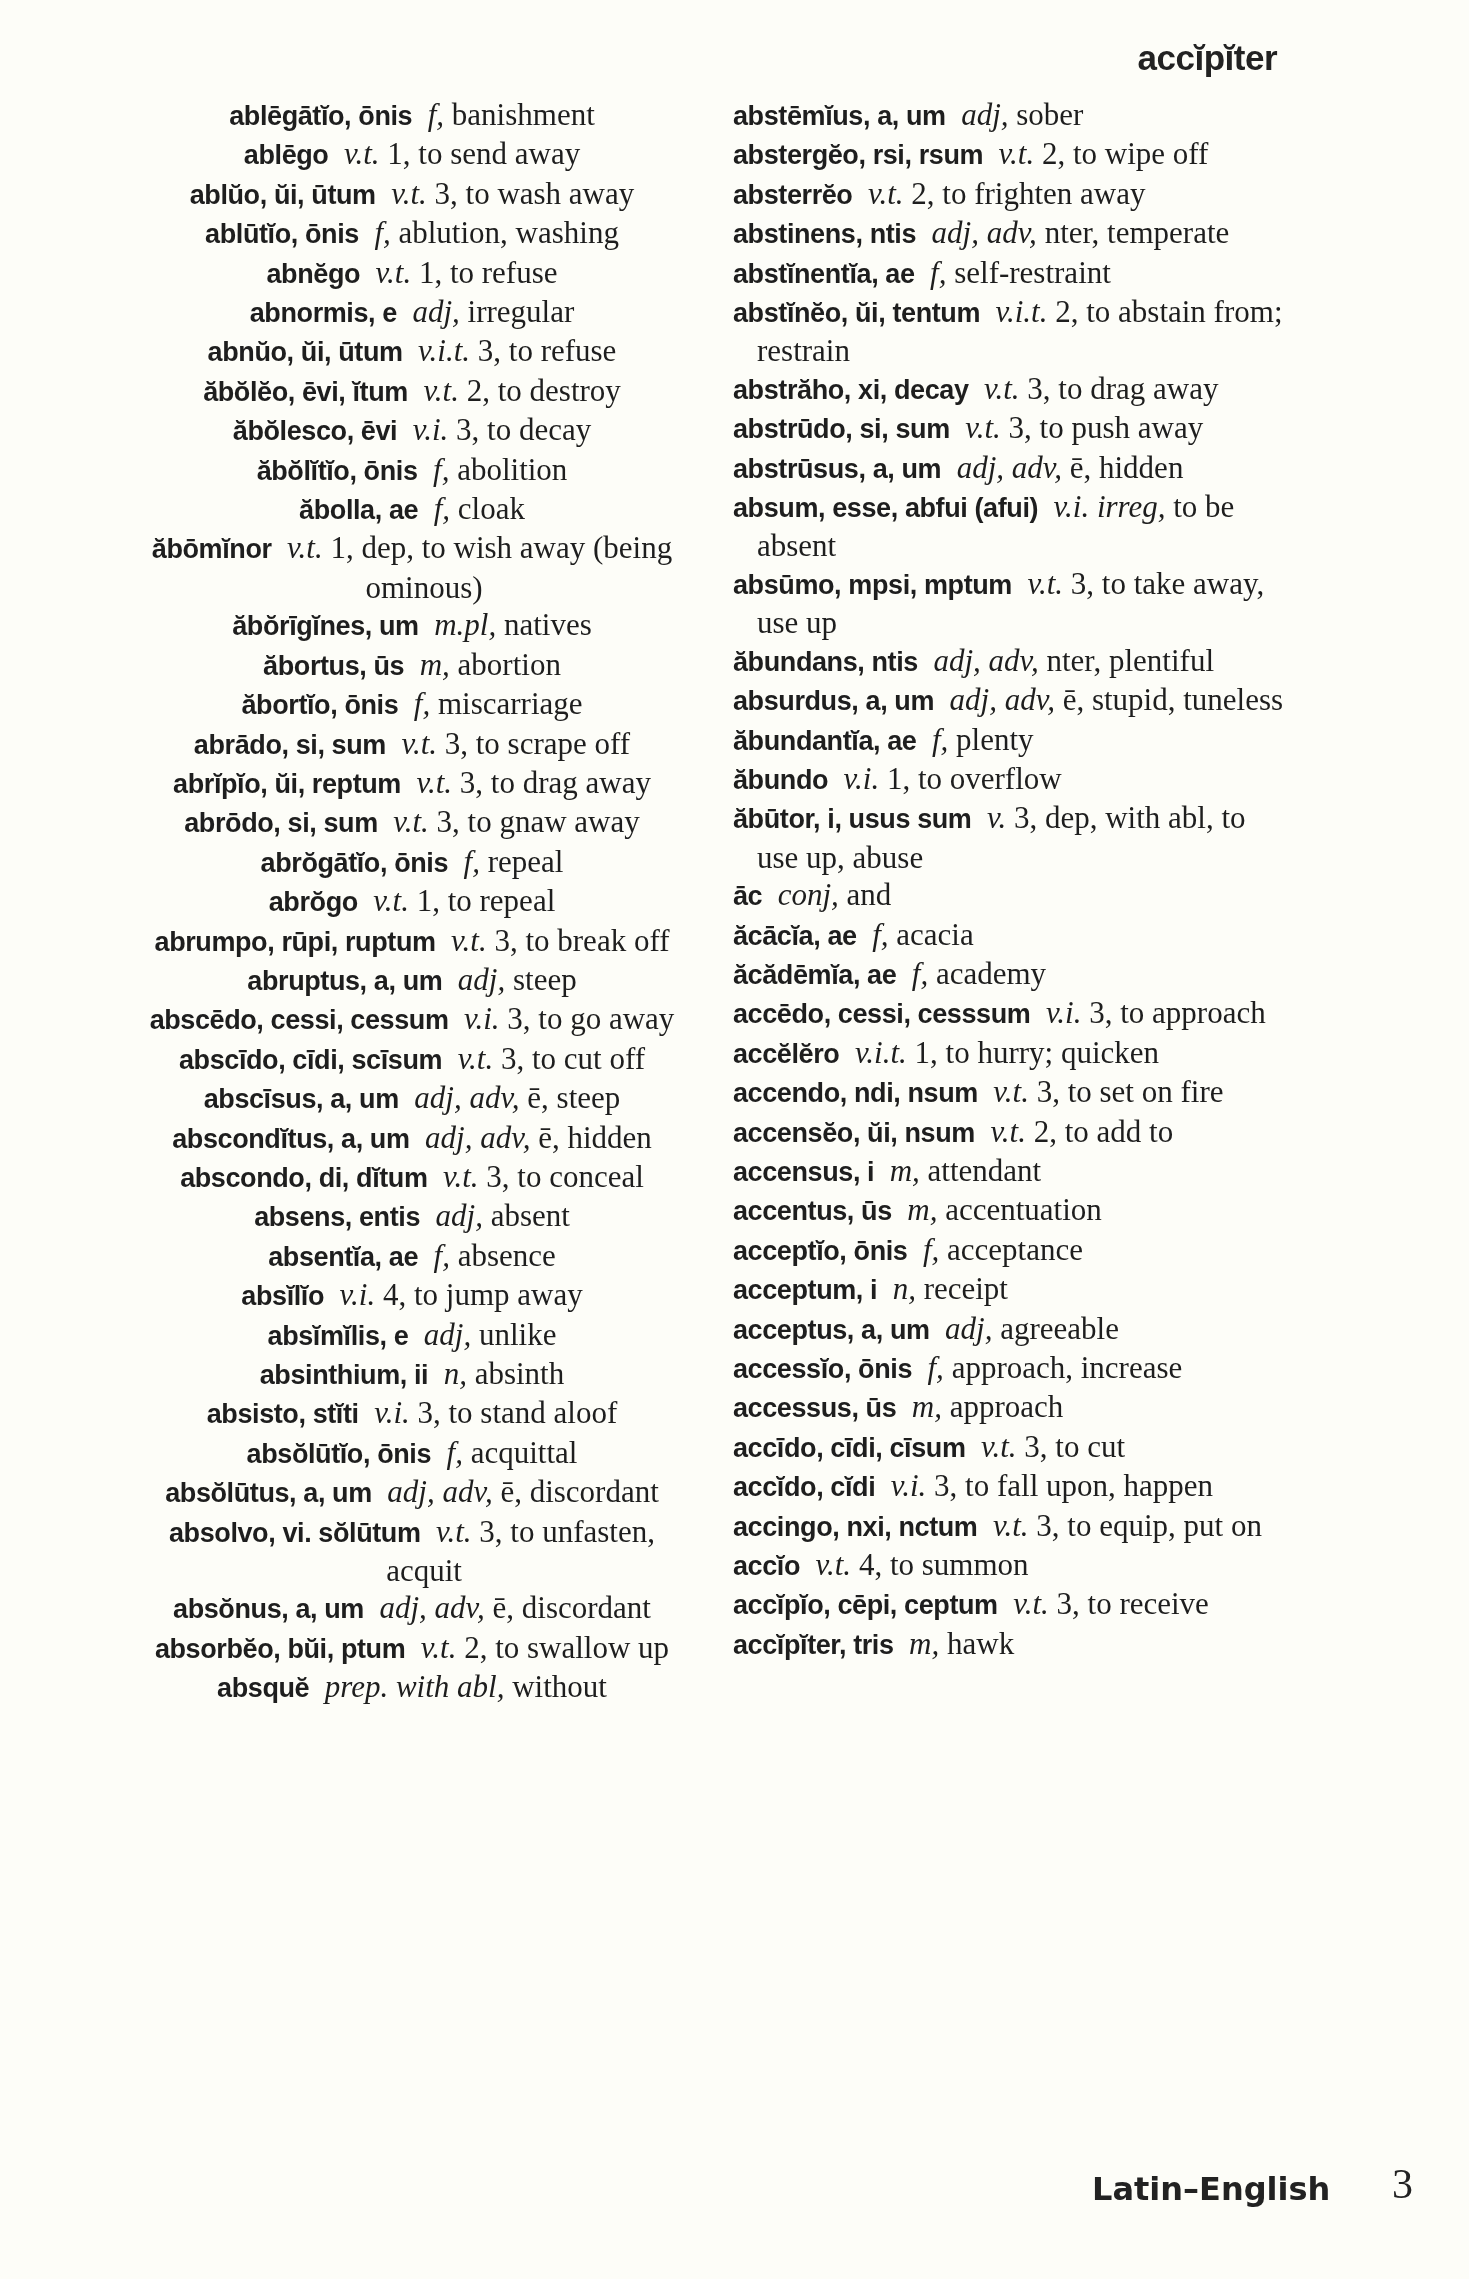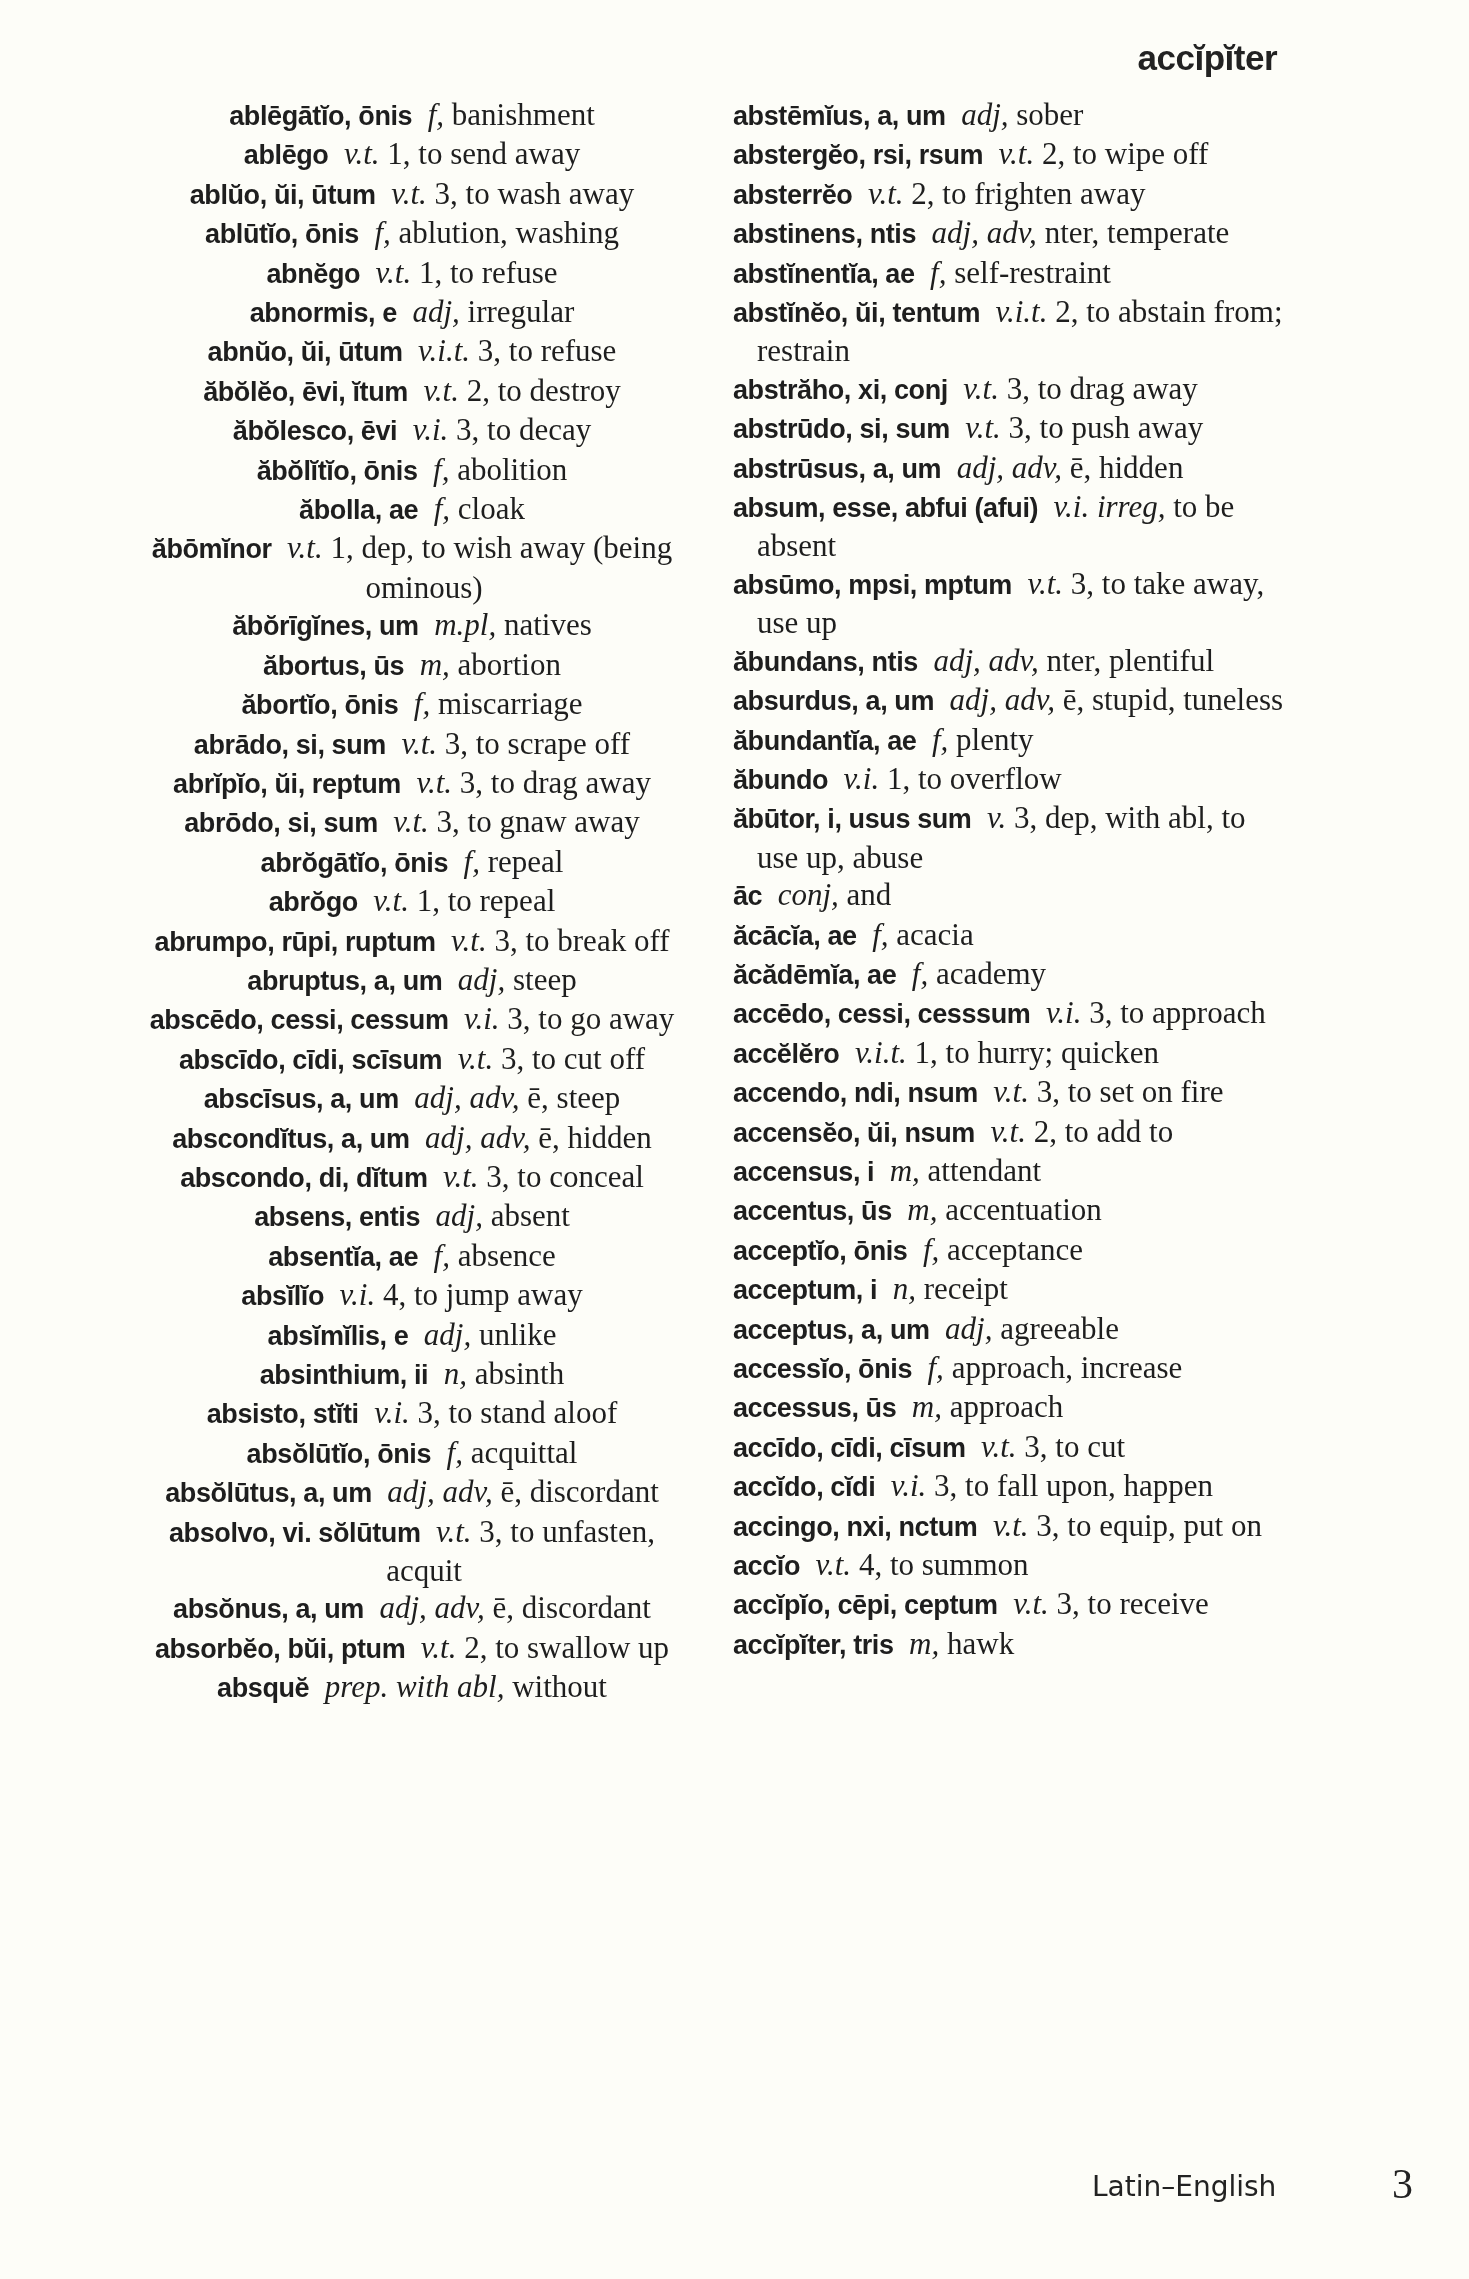--- a/index.html
+++ b/index.html
@@ -34,21 +34,21 @@
     font-family: "Liberation Sans", sans-serif;
     font-weight: bold;
     font-size: 27px;
     letter-spacing: -0.4px;
   }
   .gram { font-style: italic; }
   .def { }
   .footer-label {
     position: absolute; top: 2170px; left: 1092px;
     font-family: "DejaVu Sans", sans-serif;
-    font-weight: normal; font-size: 28px; color: #222;
+    font-weight: bold; font-size: 32px; color: #222;
   }
   .page-number {
     position: absolute; top: 2160px; left: 1392px;
     font-family: "Liberation Serif", serif;
     font-size: 42px; color: #222;
   }
 </style>
 </head>
 <body>
 
@@ -95,21 +95,21 @@
     <p class="entry"><span class="hw">absorbĕo, bŭi, ptum</span> <span class="gram">v.t.</span> <span class="def">2, to swallow up</span></p>
     <p class="entry"><span class="hw">absquĕ</span> <span class="gram">prep. with abl,</span> <span class="def">without</span></p>
   </div>
 <div class="column col-right" id="col1">
     <p class="entry"><span class="hw">abstēmĭus, a, um</span> <span class="gram">adj,</span> <span class="def">sober</span></p>
     <p class="entry"><span class="hw">abstergĕo, rsi, rsum</span> <span class="gram">v.t.</span> <span class="def">2, to wipe off</span></p>
     <p class="entry"><span class="hw">absterrĕo</span> <span class="gram">v.t.</span> <span class="def">2, to frighten away</span></p>
     <p class="entry"><span class="hw">abstinens, ntis</span> <span class="gram">adj, adv,</span> <span class="def">nter, temperate</span></p>
     <p class="entry"><span class="hw">abstĭnentĭa, ae</span> <span class="gram">f,</span> <span class="def">self-restraint</span></p>
     <p class="entry"><span class="hw">abstĭnĕo, ŭi, tentum</span> <span class="gram">v.i.t.</span> <span class="def">2, to abstain from; restrain</span></p>
-    <p class="entry"><span class="hw">abstrăho, xi, conj</span> <span class="gram">v.t.</span> <span class="def">3, to drag away</span></p>
+    <p class="entry"><span class="hw">abstrăho, xi, decay</span> <span class="gram">v.t.</span> <span class="def">3, to drag away</span></p>
     <p class="entry"><span class="hw">abstrūdo, si, sum</span> <span class="gram">v.t.</span> <span class="def">3, to push away</span></p>
     <p class="entry"><span class="hw">abstrūsus, a, um</span> <span class="gram">adj, adv,</span> <span class="def">ē, hidden</span></p>
     <p class="entry"><span class="hw">absum, esse, abfui (afui)</span> <span class="gram">v.i. irreg,</span> <span class="def">to be absent</span></p>
     <p class="entry"><span class="hw">absūmo, mpsi, mptum</span> <span class="gram">v.t.</span> <span class="def">3, to take away, use up</span></p>
     <p class="entry"><span class="hw">ăbundans, ntis</span> <span class="gram">adj, adv,</span> <span class="def">nter, plentiful</span></p>
     <p class="entry"><span class="hw">absurdus, a, um</span> <span class="gram">adj, adv,</span> <span class="def">ē, stupid, tuneless</span></p>
     <p class="entry"><span class="hw">ăbundantĭa, ae</span> <span class="gram">f,</span> <span class="def">plenty</span></p>
     <p class="entry"><span class="hw">ăbundo</span> <span class="gram">v.i.</span> <span class="def">1, to overflow</span></p>
     <p class="entry"><span class="hw">ăbūtor, i, usus sum</span> <span class="gram">v.</span> <span class="def">3, dep, with abl, to use up, abuse</span></p>
     <p class="entry"><span class="hw">āc</span> <span class="gram">conj,</span> <span class="def">and</span></p>

